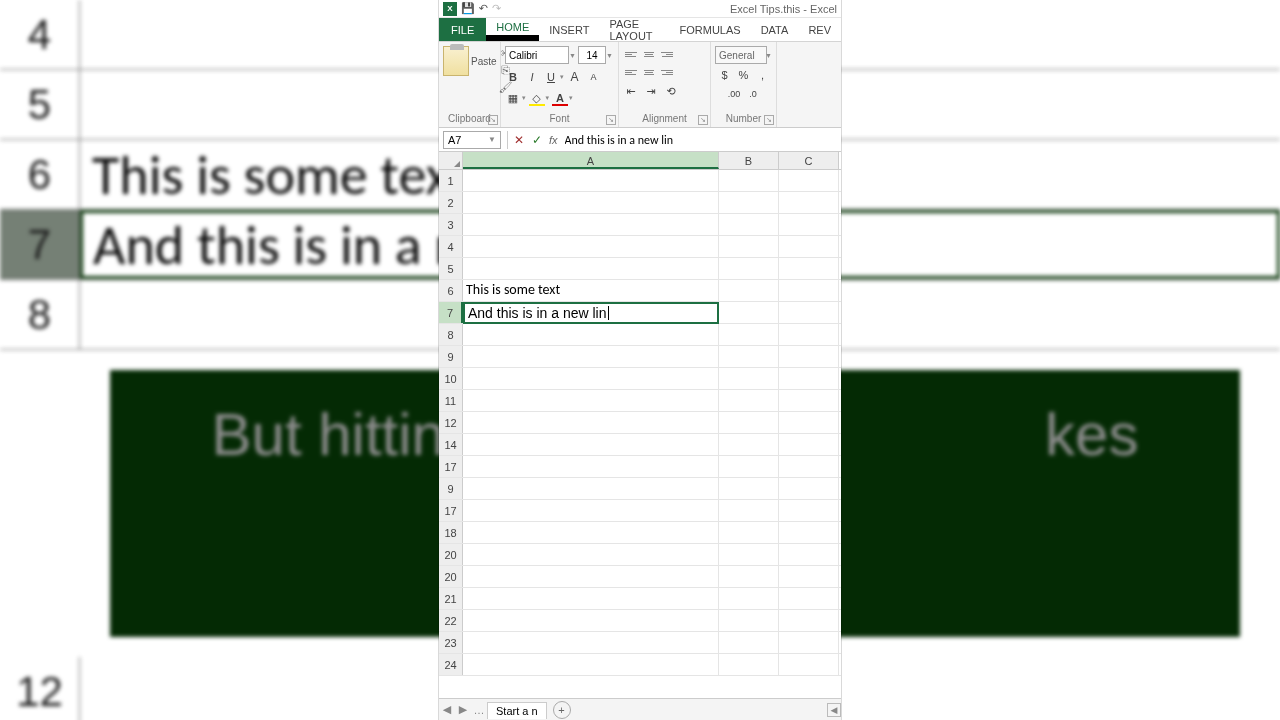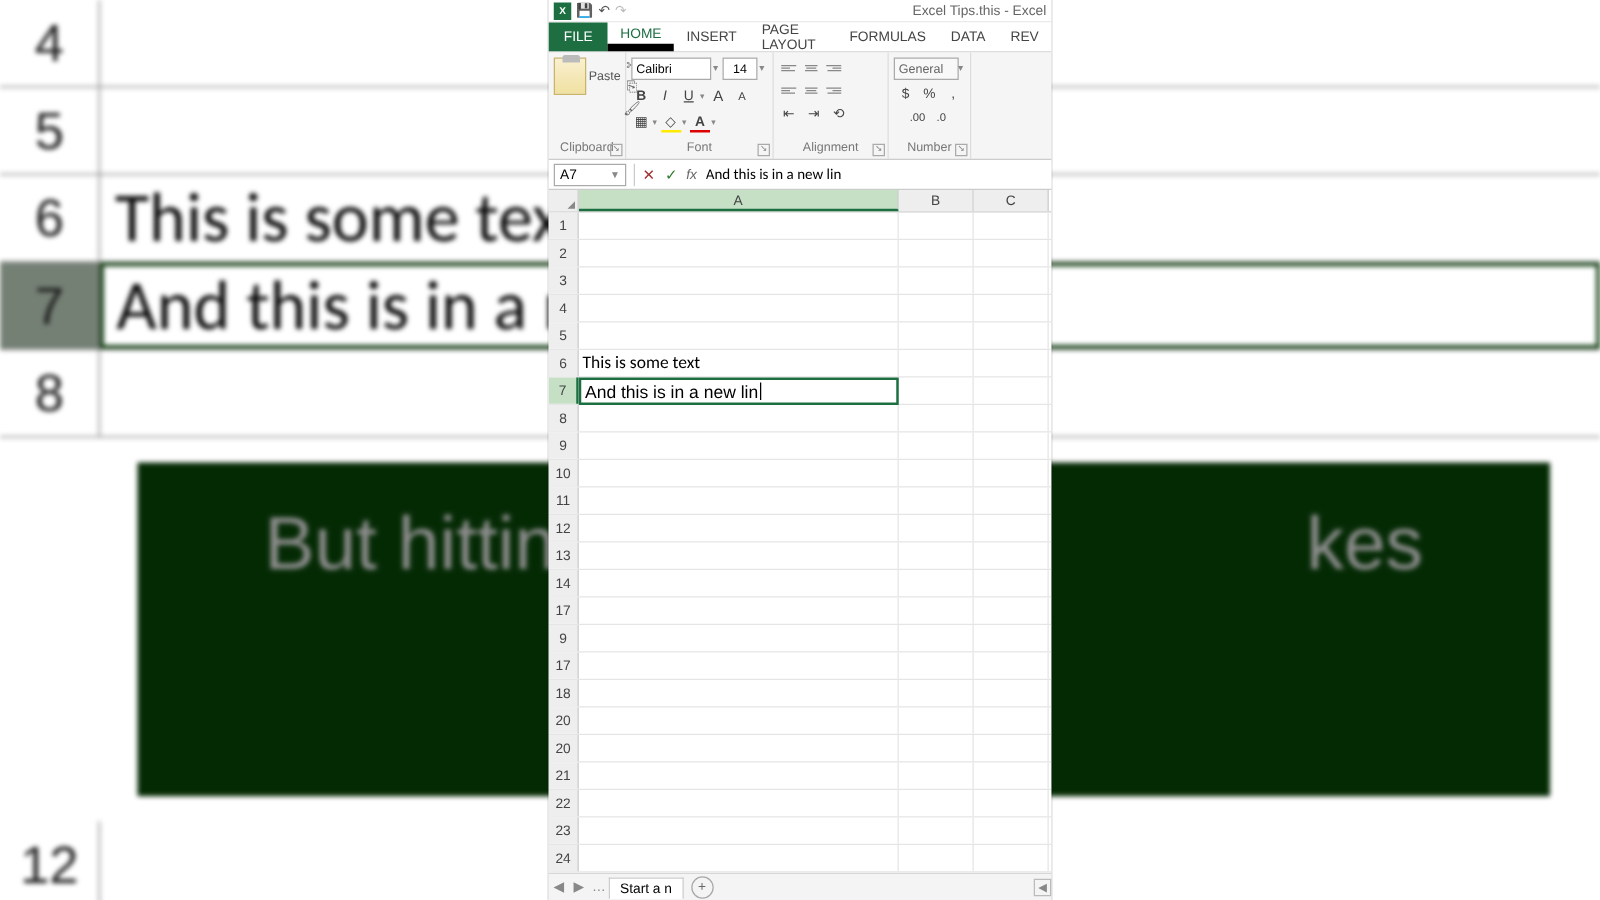--- a/index.html
+++ b/index.html
@@ -364,26 +364,20 @@
           <div class="gcell b"></div>
           <div class="gcell c"></div>
         </div>
       <div class="grow">
           <div class="rh">12</div>
           <div class="gcell a"></div>
           <div class="gcell b"></div>
           <div class="gcell c"></div>
         </div>
       <div class="grow">
-          <div class="rh">13</div>
-          <div class="gcell a"></div>
-          <div class="gcell b"></div>
-          <div class="gcell c"></div>
-        </div>
-      <div class="grow">
           <div class="rh">14</div>
           <div class="gcell a"></div>
           <div class="gcell b"></div>
           <div class="gcell c"></div>
         </div>
       <div class="grow">
           <div class="rh">17</div>
           <div class="gcell a"></div>
           <div class="gcell b"></div>
           <div class="gcell c"></div>

